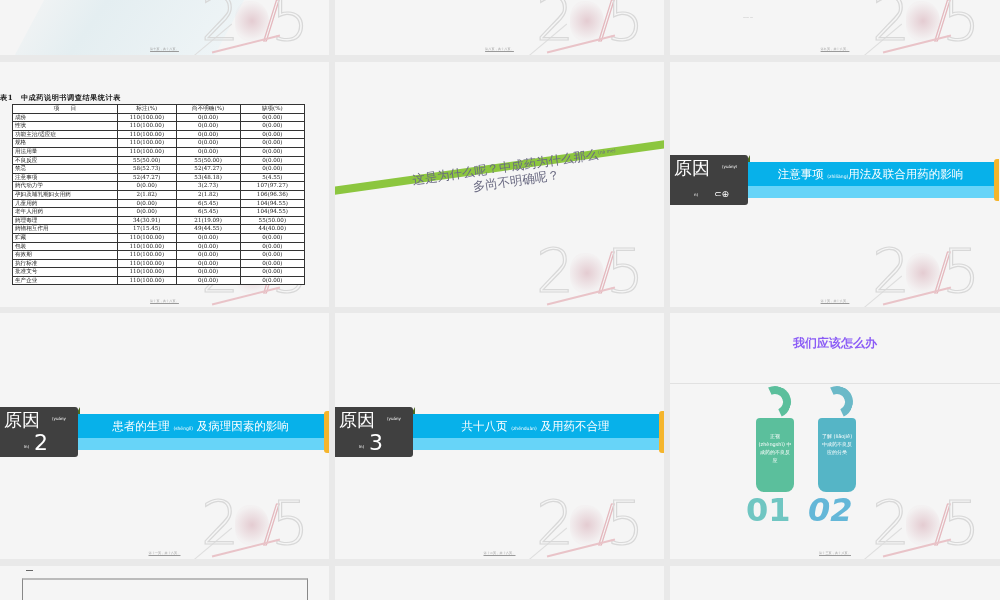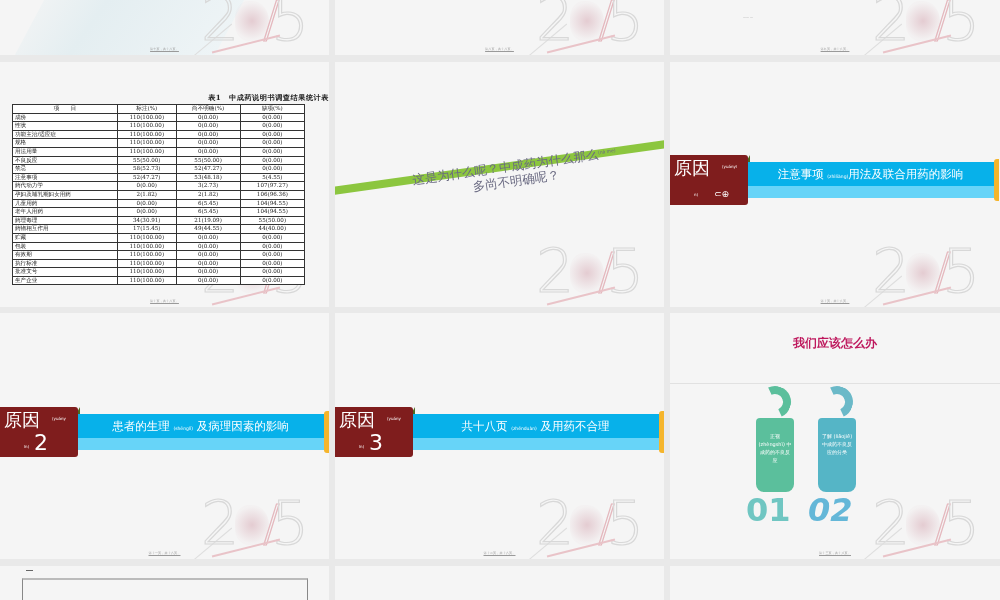--- a/index.html
+++ b/index.html
@@ -19,47 +19,47 @@
   .wm .n1 { left:62px; -webkit-text-stroke:1.2px #e4b7bd; font-size:50px; }
   .wm .n5 { left:70px; }
   .wm .horse { position:absolute; left:34px; bottom:8px; width:34px; height:40px; border-radius:40% 50% 30% 40%; background:radial-gradient(circle, rgba(214,170,180,0.55), rgba(214,170,180,0.05) 70%); }
   .wm .swoosh { position:absolute; left:10px; bottom:4px; width:70px; height:2px; background:#e9c3c8; transform:rotate(-14deg); }
   .footer-note { position:absolute; bottom:4px; left:50%; transform:translateX(-50%); font-size:3px; color:#9a9a9a; text-decoration:underline; white-space:nowrap; letter-spacing:0.2px; }
   .diag-line { position:absolute; bottom:8px; width:70px; height:1px; background:#dedede; transform:rotate(-40deg); }
   
   .bg-diag { position:absolute; left:80px; top:0; width:200px; height:245px; background:linear-gradient(100deg, rgba(230,240,243,0) 0%, #e4eef1 40%, #eef4f6 100%); transform:skewX(-28deg); }
   .tiny-text { position:absolute; font-size:3px; color:#8a8a8a; }
   
-  .tbl-title { position:absolute; top:31px; left:0; width:329px; text-align:right; font-family:"DejaVu Serif", serif; font-size:7.2px; font-weight:bold; color:#222; letter-spacing:0.5px; }
+  .tbl-title { position:absolute; top:31px; left:0; width:329px; text-align:left; font-family:"DejaVu Serif", serif; font-size:7.2px; font-weight:bold; color:#222; letter-spacing:0.5px; }
   table.med { position:absolute; left:12px; top:42px; width:293px; border-collapse:collapse; background:#fff; font-family:"DejaVu Serif", serif; font-size:5.6px; color:#222; }
   table.med td, table.med th { border:0.8px solid #333; padding:0 2px; height:7.6px; line-height:7.6px; font-weight:normal; white-space:nowrap; }
   table.med td.num, table.med th.num { text-align:center; }
   table.med th { text-align:center; }
   
   .q-wrap { position:absolute; left:40px; top:95px; width:280px; transform:rotate(-8deg); transform-origin:center; text-align:center; color:#6a6a82; font-size:12.5px; line-height:15px; }
   .q-wrap .py { font-size:4.5px; vertical-align:4px; }
   .green-bar { position:absolute; left:-10px; top:126px; width:360px; height:8px; background:#8cc63f; transform:rotate(-8deg); transform-origin:left center; }
   
   .banner { position:absolute; left:0; width:329px; height:50px; }
-  .banner .green { position:absolute; left:0; top:0; width:78px; height:50px; background:#7f1d1d; border-radius:0 3px 3px 0; z-index:2; }
+  .banner .green { position:absolute; left:0; top:0; width:78px; height:50px; background:#404040; border-radius:0 3px 3px 0; z-index:2; }
   .banner .green .big { position:absolute; left:4px; top:2px; color:#fff; font-family:"DejaVu Serif", serif; font-size:18px; line-height:22px; }
   .banner .green .py1 { position:absolute; left:52px; top:9px; color:#fff; font-size:4px; }
   .banner .green .py2 { position:absolute; left:24px; top:37px; color:#fff; font-size:4px; }
   .banner .green .num { position:absolute; left:34px; top:24px; color:#fff; font-size:22px; line-height:24px; }
   .banner .green .ico { position:absolute; left:44px; top:34px; color:#fff; font-size:9px; }
   .banner .blue { position:absolute; left:76px; top:7px; width:249px; height:36px; background:#67d4f8; }
   .banner .blue .top { position:absolute; left:0; top:0; width:100%; height:24px; background:#07b1ea; }
   .banner .blue .txt { position:absolute; left:0; top:0; width:100%; height:24px; line-height:24px; text-align:center; color:#fff; font-family:"DejaVu Serif", serif; font-size:11.5px; white-space:nowrap; }
   .banner .blue .txt .py { font-size:4.5px; font-family:"DejaVu Sans", sans-serif; }
   .banner .cap { position:absolute; right:0; top:4px; width:5px; height:42px; background:#f5b52c; border-radius:3px 0 0 3px; }
   .banner .notch { position:absolute; left:76px; width:0; height:0; border-style:solid; z-index:1; }
   .banner .notch.t { top:0; border-width:0 0 7px 4px; border-color:transparent transparent #4d6a20 transparent; }
   .banner .notch.b { top:43px; border-width:0 4px 7px 0; border-color:transparent transparent transparent #4d6a20; }
   
-  .wtd-title { position:absolute; top:22px; left:0; width:330px; text-align:center; color:#be185d; font-weight:bold; font-size:12px; }
+  .wtd-title { position:absolute; top:22px; left:0; width:330px; text-align:center; color:#8b5cf6; font-weight:bold; font-size:12px; }
   .hline { position:absolute; left:0; top:70px; width:330px; height:1px; background:#e1e1e1; }
   .tag { position:absolute; top:73px; width:38px; height:106px; }
   .tag .hook { position:absolute; left:3px; top:0; width:32px; height:32px; border-radius:50%; border:8px solid; border-bottom-color:transparent !important; border-left-color:transparent !important; box-sizing:border-box; transform:rotate(20deg); }
   .tag .body { position:absolute; left:0; top:32px; width:38px; height:74px; border-radius:4px 4px 8px 8px; }
   .tag .body .t { position:absolute; left:2px; right:2px; top:14px; color:#fff; font-size:5px; line-height:8px; text-align:center; }
   .tag .numbig { position:absolute; left:-10px; top:107px; width:60px; text-align:left; font-size:32px; font-weight:bold; line-height:34px; }
   .t1 .hook { border-color:#5bbf9c; } .t1 .body { background:#5bbf9c; } .t1 .numbig { color:#70c6c2; }
   .t2 .hook { border-color:#6bb9c8; } .t2 .body { background:#55b5c6; } .t2 .numbig { color:#64b7d8;font-style:italic; }
   .t3 .hook { border-color:#34b0d6; } .t3 .body { background:#30aad8; } .t3 .numbig { color:#49a9db; }
   

